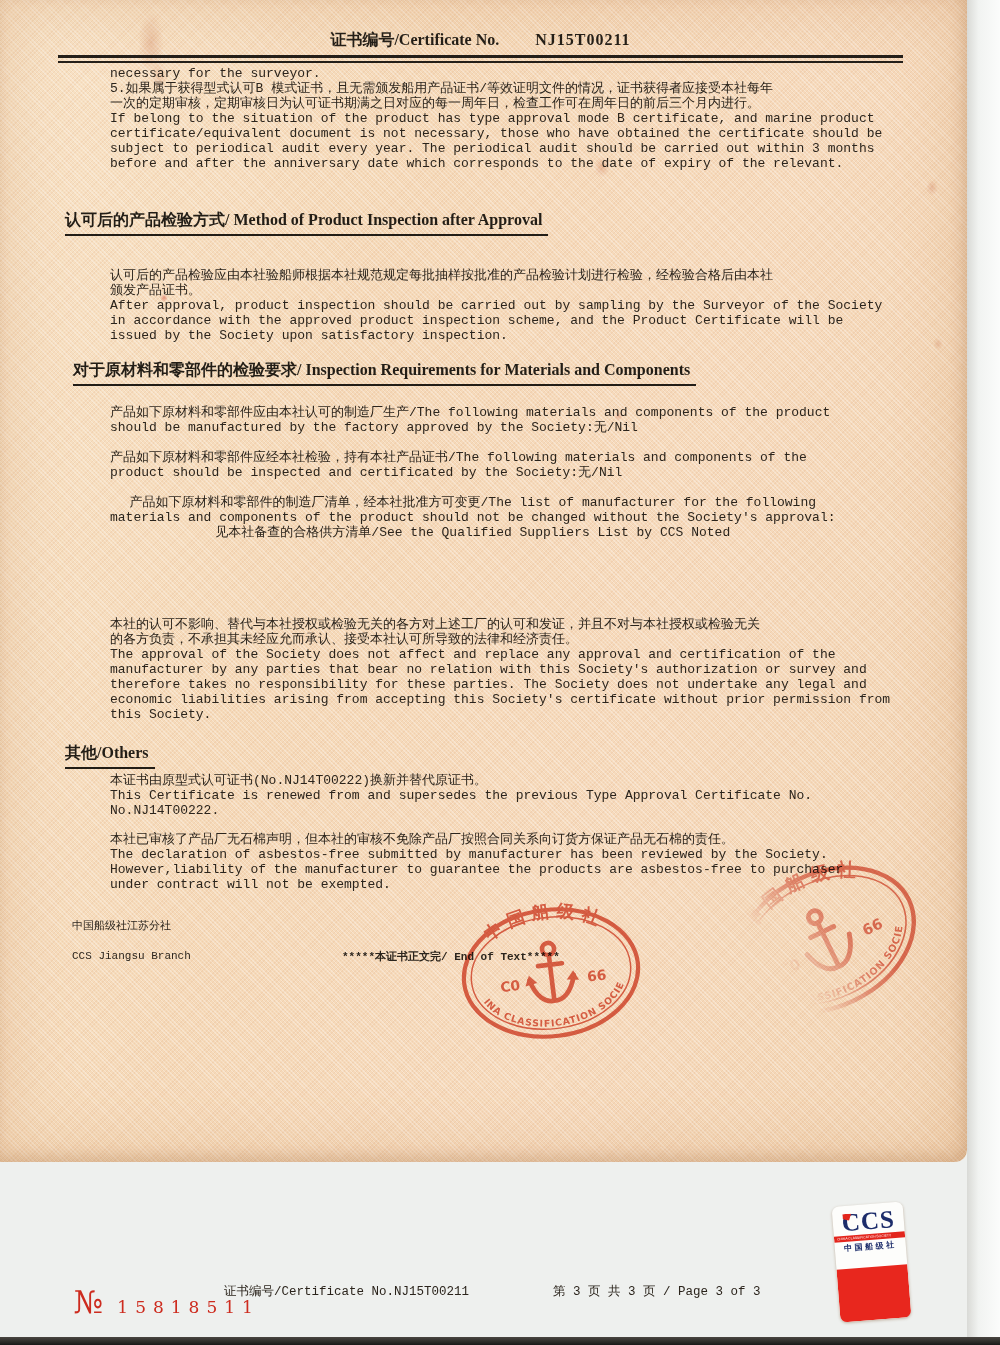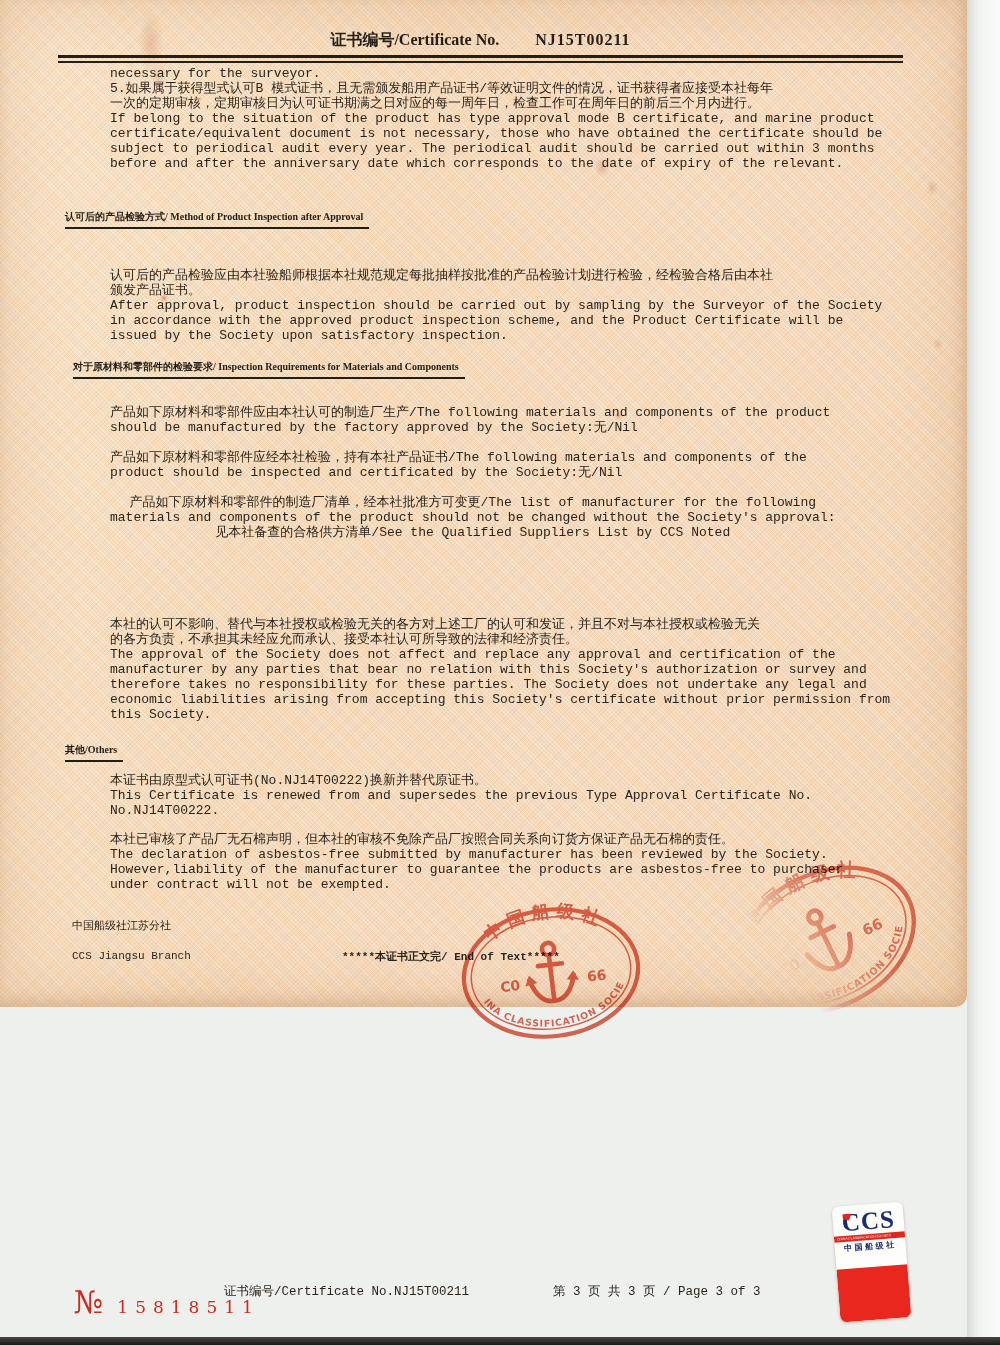--- a/index.html
+++ b/index.html
@@ -1,38 +1,38 @@
 <!DOCTYPE html>
 <html><head>
 <meta charset="utf-8">
 <style>
   html,body{margin:0;padding:0;}
   body{width:1000px;height:1345px;background:#eef0ee;overflow:hidden;position:relative;
        font-family:"Liberation Sans",sans-serif;}
-  .paper{position:absolute;left:0;top:0;width:967px;height:1007px;border-radius:0 0 12px 0;
+  .paper{position:absolute;left:0;top:0;width:967px;height:1162px;border-radius:0 0 12px 0;
     background:
       repeating-linear-gradient(45deg, rgba(255,255,255,0.30) 0 1px, rgba(255,255,255,0) 1px 3px),
       repeating-linear-gradient(-45deg, rgba(214,150,104,0.14) 0 1px, rgba(214,150,104,0) 1px 3px),
       linear-gradient(105deg,#f8e3c6,#f5d9b8 35%,#f6dabc 65%,#f2d4b2);
     box-shadow: inset 0 0 70px rgba(193,128,74,0.28), inset -4px -6px 14px rgba(160,110,70,0.25);}
   .scanstrip-right{position:absolute;right:0;top:0;width:33px;height:1345px;
     background:linear-gradient(to right,#d9dad6,#f1f3f1 35%,#fbfcfb);}
   .scanstrip-bottom{position:absolute;left:0;bottom:0;width:1000px;height:8px;
     background:linear-gradient(to bottom,#4a4641,#191917);}
   .txt{position:absolute;color:#2b241c;white-space:pre-line;
        font-family:"Liberation Mono","DejaVu Sans Mono",monospace;
        font-size:12.5px;line-height:15px;}
   .cjk{font-size:13px;}
   .hdr{position:absolute;left:58px;top:30px;width:845px;text-align:center;color:#241e17;
        font-family:"Liberation Serif","DejaVu Serif",serif;font-weight:bold;font-size:16px;}
   .hdr .num{margin-left:36px;letter-spacing:1px;}
   .dblrule{position:absolute;left:58px;top:55px;width:845px;height:3px;
        border-top:3px solid #241f19;border-bottom:2px solid #241f19;}
   .sect{position:absolute;color:#221d16;font-family:"Liberation Serif","DejaVu Serif",serif;
-       font-weight:bold;font-size:10px;white-space:nowrap;
+       font-weight:bold;font-size:16px;white-space:nowrap;
        border-bottom:2.5px solid #221d16;padding:0 6px 3px 0;}
   .sig{position:absolute;color:#2b241c;font-family:"Liberation Mono","DejaVu Sans Mono",monospace;
        font-size:11px;white-space:nowrap;}
   .eot{font-weight:bold;}
   
   .serial{position:absolute;left:74px;top:1284px;color:#cd2b1e;white-space:nowrap;}
   .serial .no{font-family:"DejaVu Serif",serif;font-size:31px;}
   .serial .digits{font-family:"DejaVu Serif",serif;font-size:17px;letter-spacing:7px;margin-left:14px;}
   .foot{position:absolute;color:#2b241c;font-family:"Liberation Mono","DejaVu Sans Mono",monospace;
         font-size:12.5px;white-space:nowrap;}

